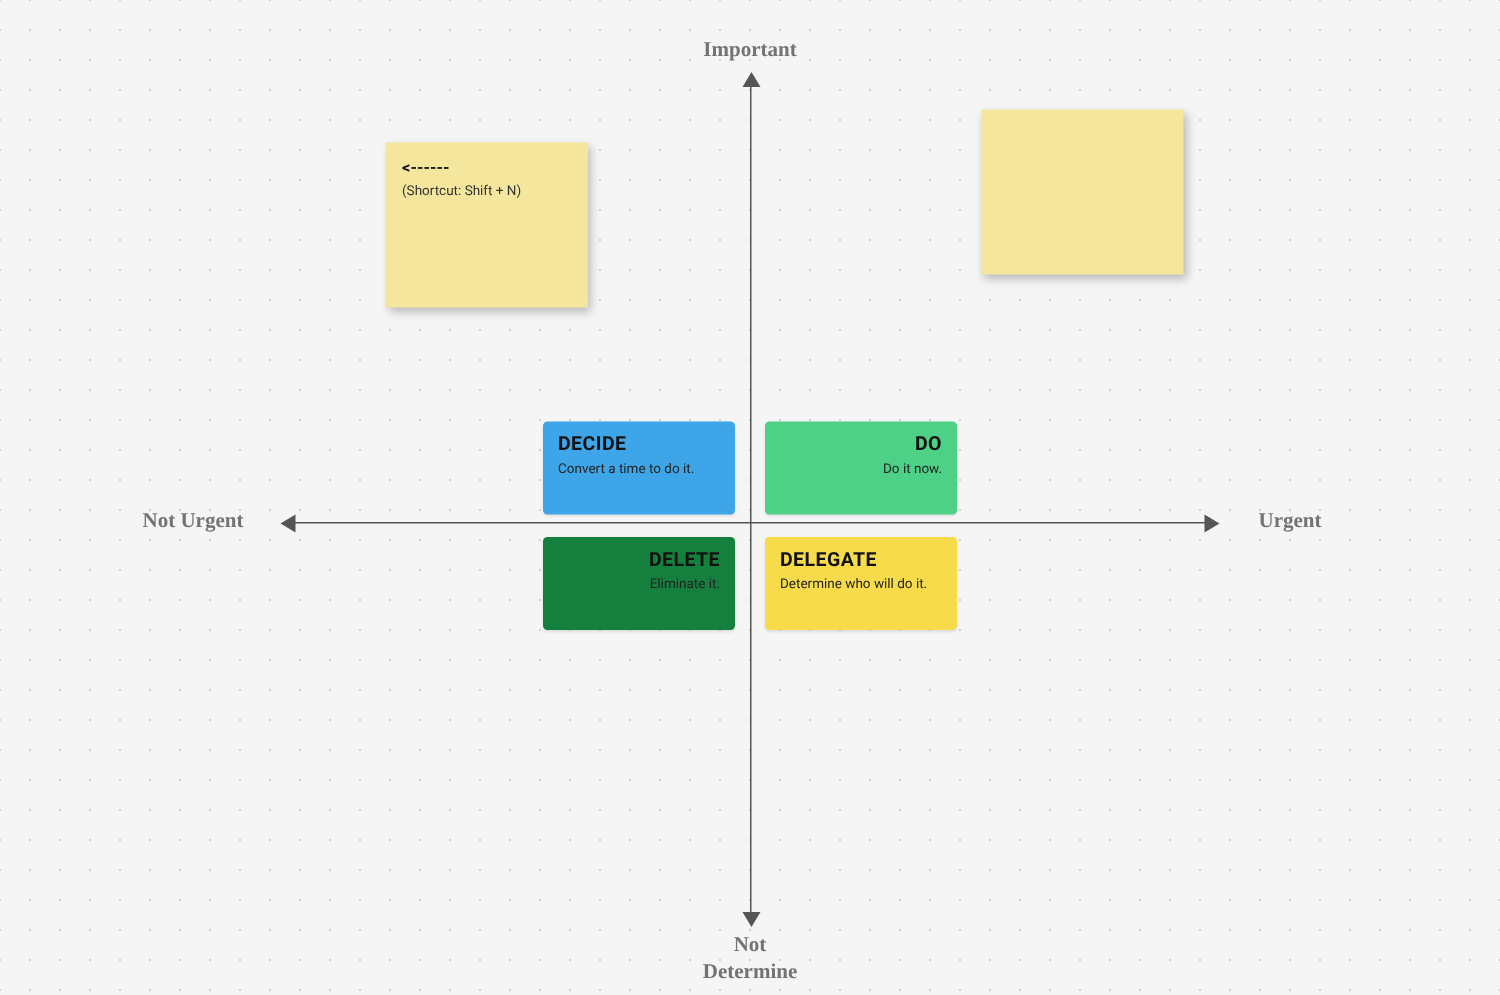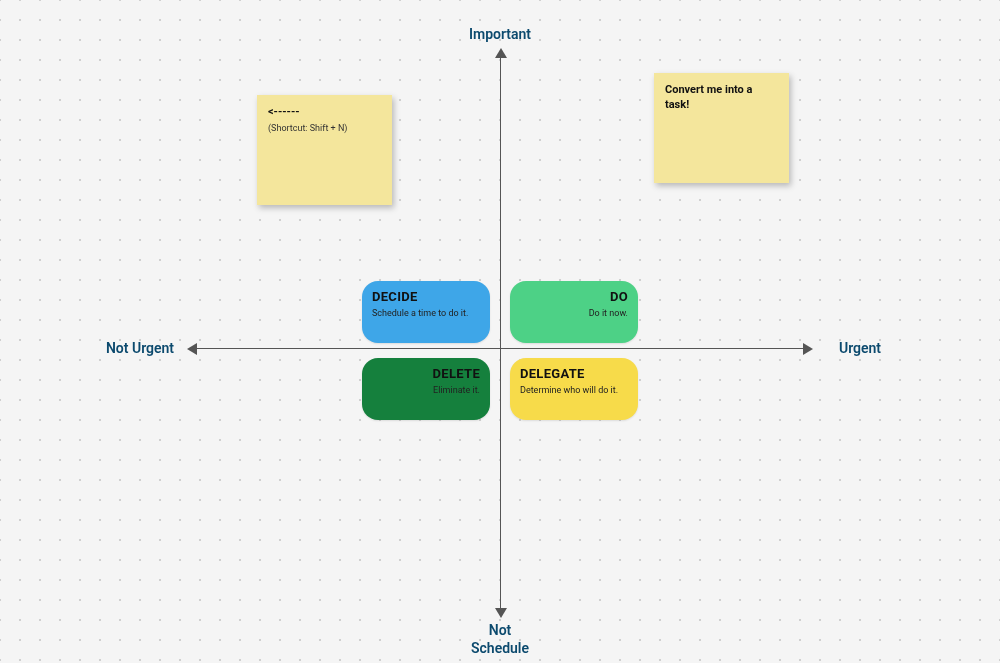--- a/index.html
+++ b/index.html
@@ -61,34 +61,35 @@
       border-top: 6px solid transparent;
       border-bottom: 6px solid transparent;
       border-left: 10px solid #555;
     }
 
     
     .axis-label {
       position: absolute;
       font-size: 14px;
       font-weight: 600;
-      color: #0c4a6e;
+      color: #737373;
       text-align: center;
+      font-family: Liberation Serif, serif;
     }
     .label-top { left: 450px; top: 26px; width: 100px; }
     .label-bottom { left: 440px; top: 622px; width: 120px; line-height: 1.25; }
-    .label-left { left: 95px; top: 340px; width: 90px; text-align: center; }
+    .label-left { left: 95px; top: 340px; width: 90px; text-align: left; }
     .label-right { left: 820px; top: 340px; width: 80px; text-align: center; }
 
     
     .quad-card {
       position: absolute;
       width: 128px;
       height: 62px;
-      border-radius: 16px;
+      border-radius: 3px;
       padding: 8px 10px;
       box-shadow: 0 1px 2px rgba(0,0,0,0.1);
     }
     .quad-card .title {
       font-size: 13px;
       font-weight: 700;
       letter-spacing: 0.3px;
       color: #111;
       margin-bottom: 4px;
     }
@@ -137,40 +138,39 @@
 
 <div class="axis-vertical"></div>
 <div class="axis-horizontal"></div>
 <div class="arrow arrow-up"></div>
 <div class="arrow arrow-down"></div>
 <div class="arrow arrow-left"></div>
 <div class="arrow arrow-right"></div>
 
 <div class="axis-label label-top">Important</div>
 <div class="axis-label label-bottom" style="white-space:pre-line;">Not
-Schedule</div>
+Determine</div>
 <div class="axis-label label-left">Not Urgent</div>
 <div class="axis-label label-right">Urgent</div>
 
 <div class="quad-card quad-decide">
   <div class="title">DECIDE</div>
-  <div class="desc">Schedule a time to do it.</div>
+  <div class="desc">Convert a time to do it.</div>
 </div>
 <div class="quad-card quad-do">
   <div class="title">DO</div>
   <div class="desc">Do it now.</div>
 </div>
 <div class="quad-card quad-delete">
   <div class="title">DELETE</div>
   <div class="desc">Eliminate it.</div>
 </div>
 <div class="quad-card quad-delegate">
   <div class="title">DELEGATE</div>
   <div class="desc">Determine who will do it.</div>
 </div>
 
 <div class="sticky sticky-left">
   <div class="arrow-text">&lt;------</div>
   <div class="hint">(Shortcut: Shift + N)</div>
 </div>
 <div class="sticky sticky-right">
-  <div class="headline">Convert me into a task!</div>
 </div>
 
 </body></html>

